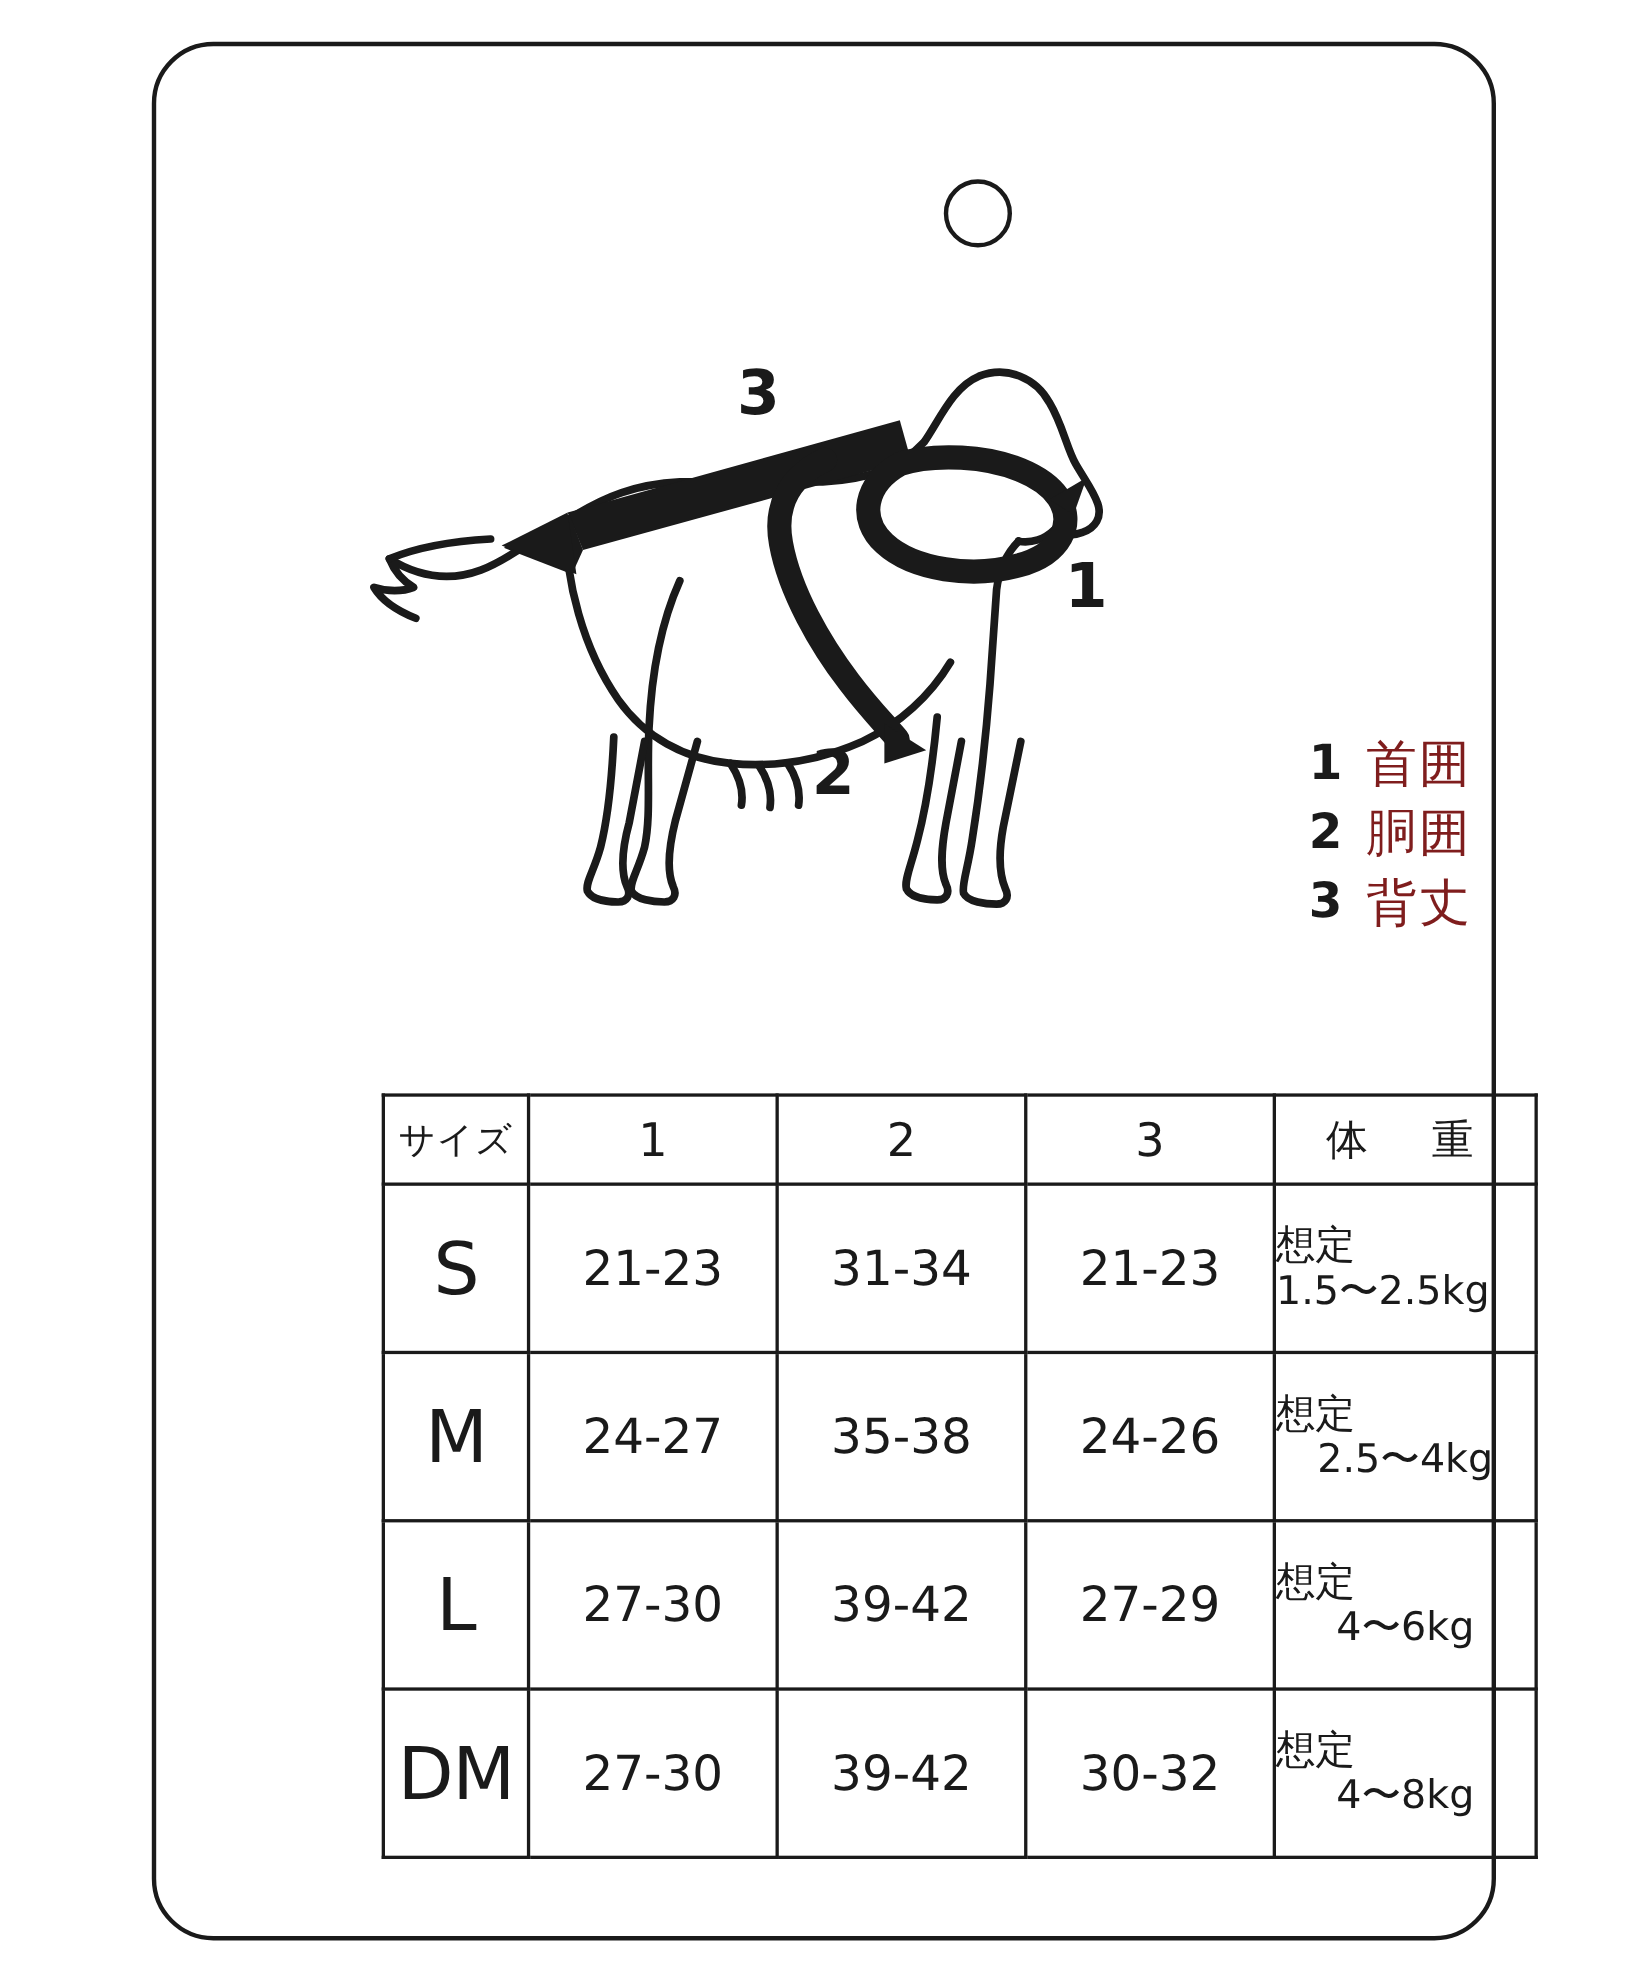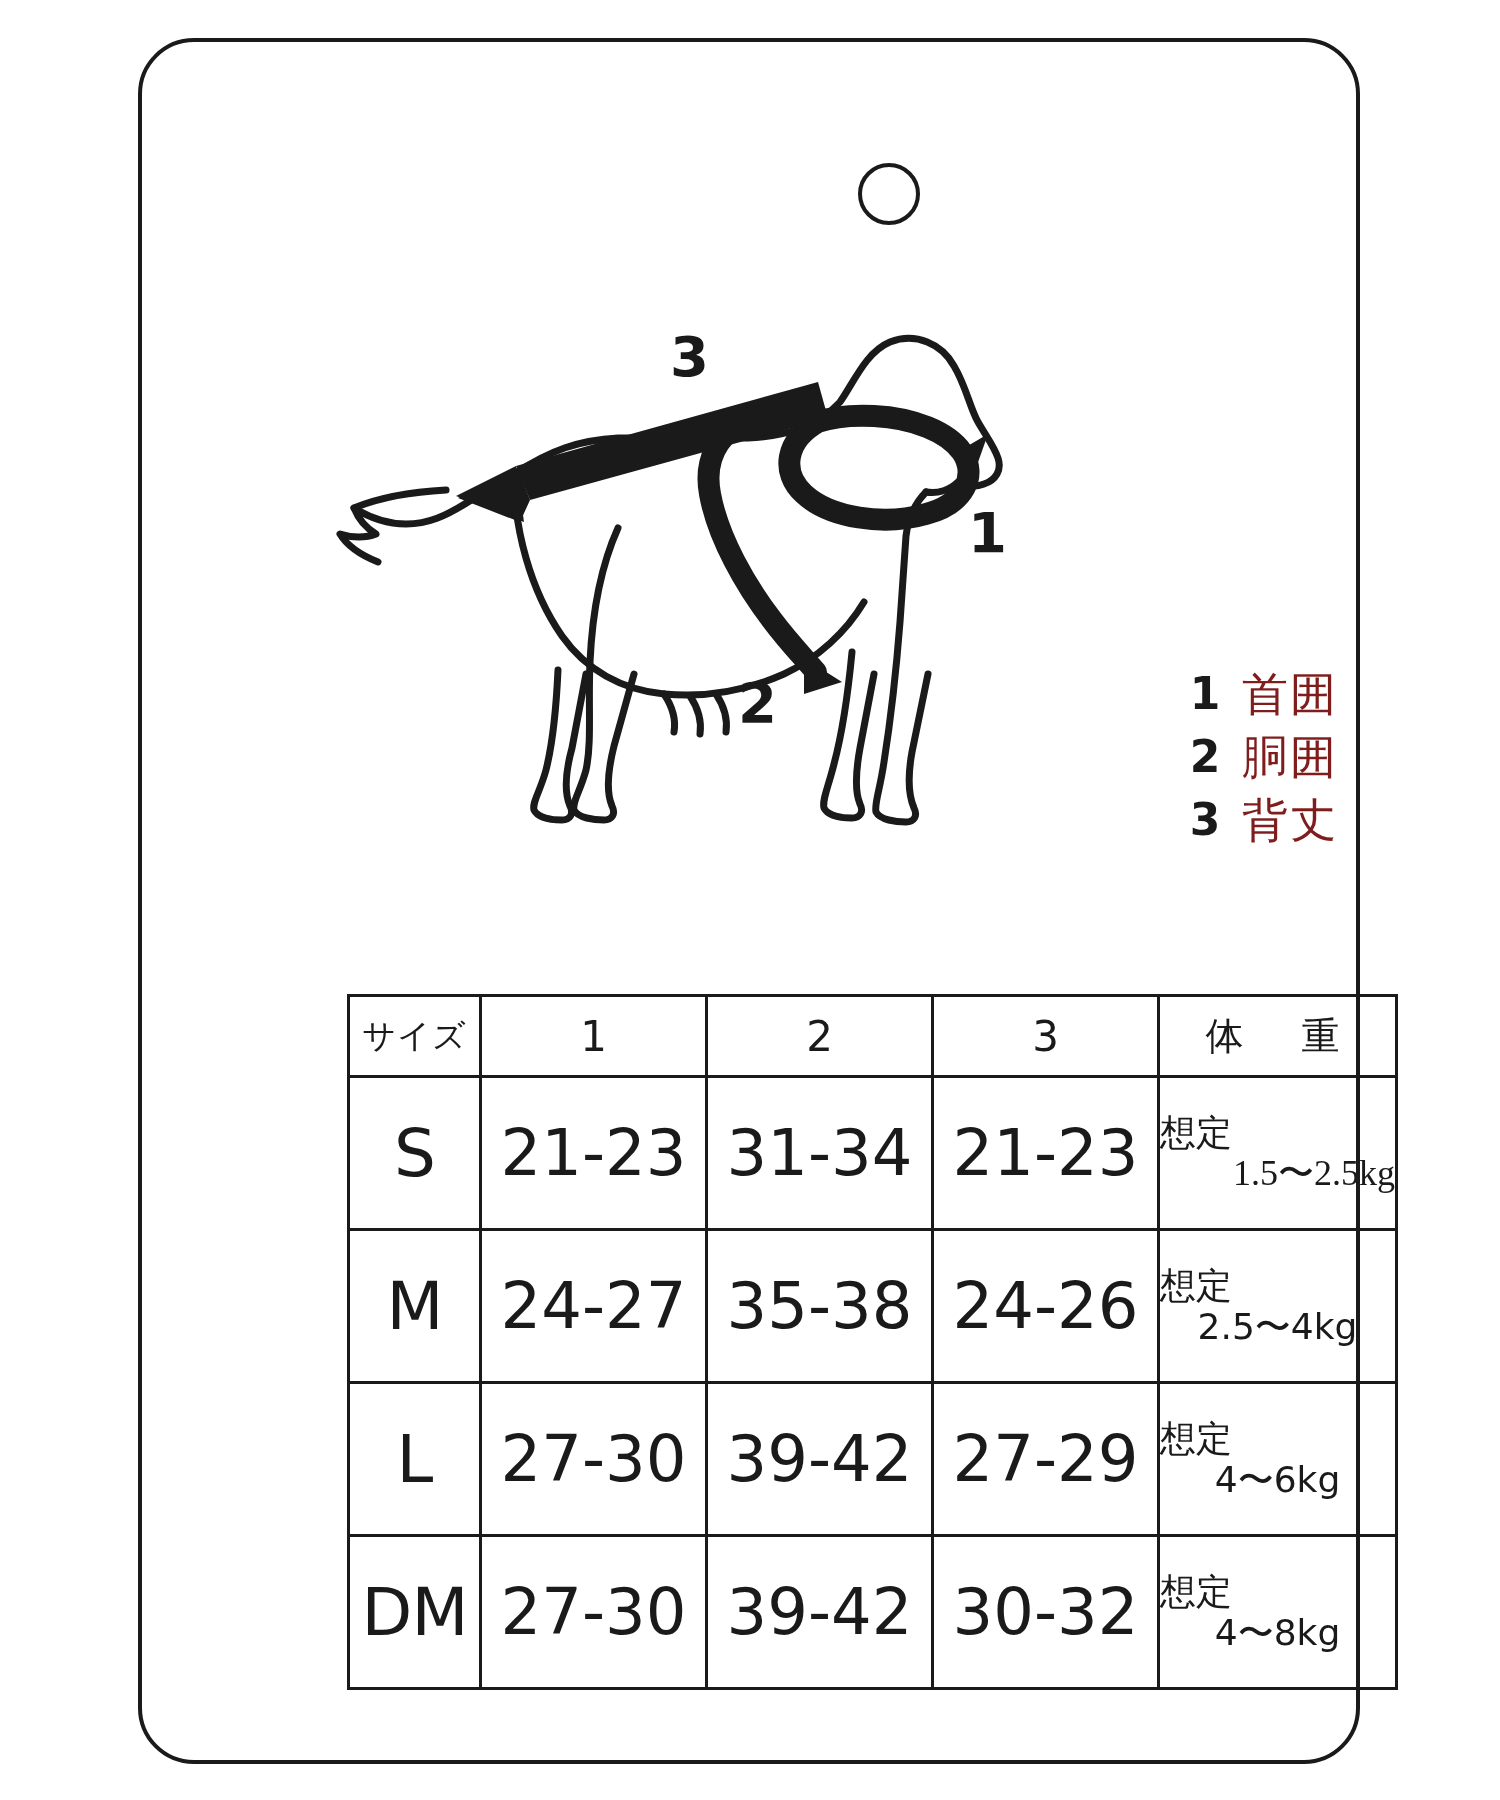--- a/index.html
+++ b/index.html
@@ -123,37 +123,37 @@
     margin-left: 11px;
   }
 
   .body-row td { height: 150px; }
   .cell-size {
     font-size: 66px;
     font-weight: bold;
     letter-spacing: -1px;
   }
   .cell-num {
-    font-size: 64px;
+    font-size: 44px;
     margin-top: 35px;
   }
   .cell-weight {
     font-size: 36px;
     line-height: 1.15;
     padding: 0 14px;
   }
   .cell-weight .w-top {
     display: block;
     text-align: left;
   }
   .cell-weight .w-bot {
     display: block;
     text-align: center;
   }
-  .cell-weight.align-s .w-bot { text-align: right; font-family: Liberation Serif, serif; }
+  .cell-weight.align-s .w-bot { text-align: left; }
 </style>
 </head>
 <body>
 
 <div class="tag-card">
 
   <div class="hang-hole"></div>
 
   <div class="illustration">
     <svg width="1010" height="520" viewBox="0 0 1010 520" xmlns="http://www.w3.org/2000/svg">

